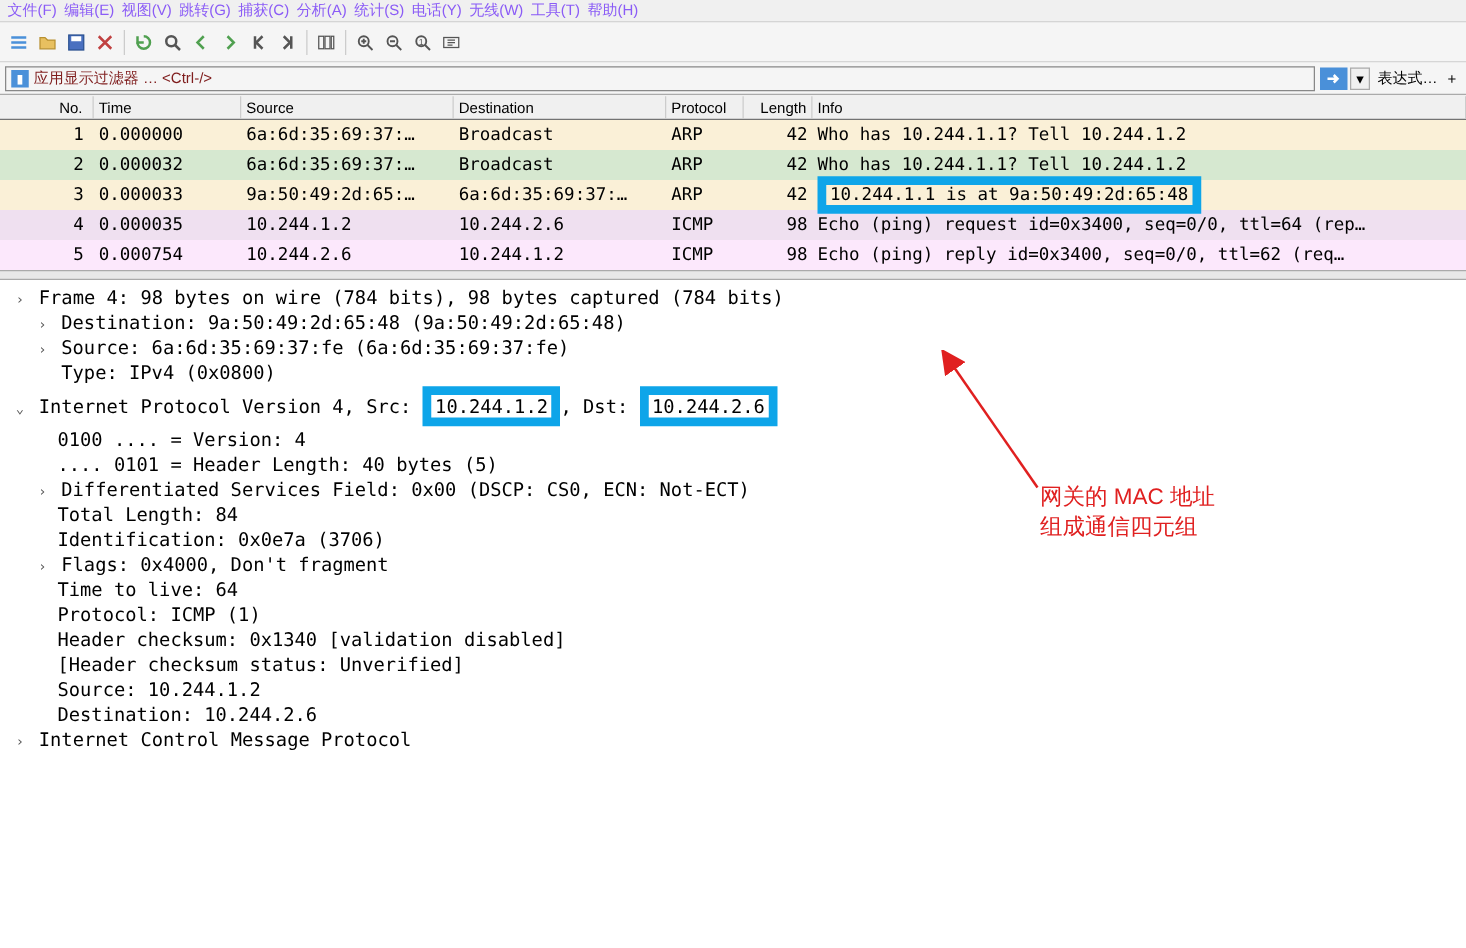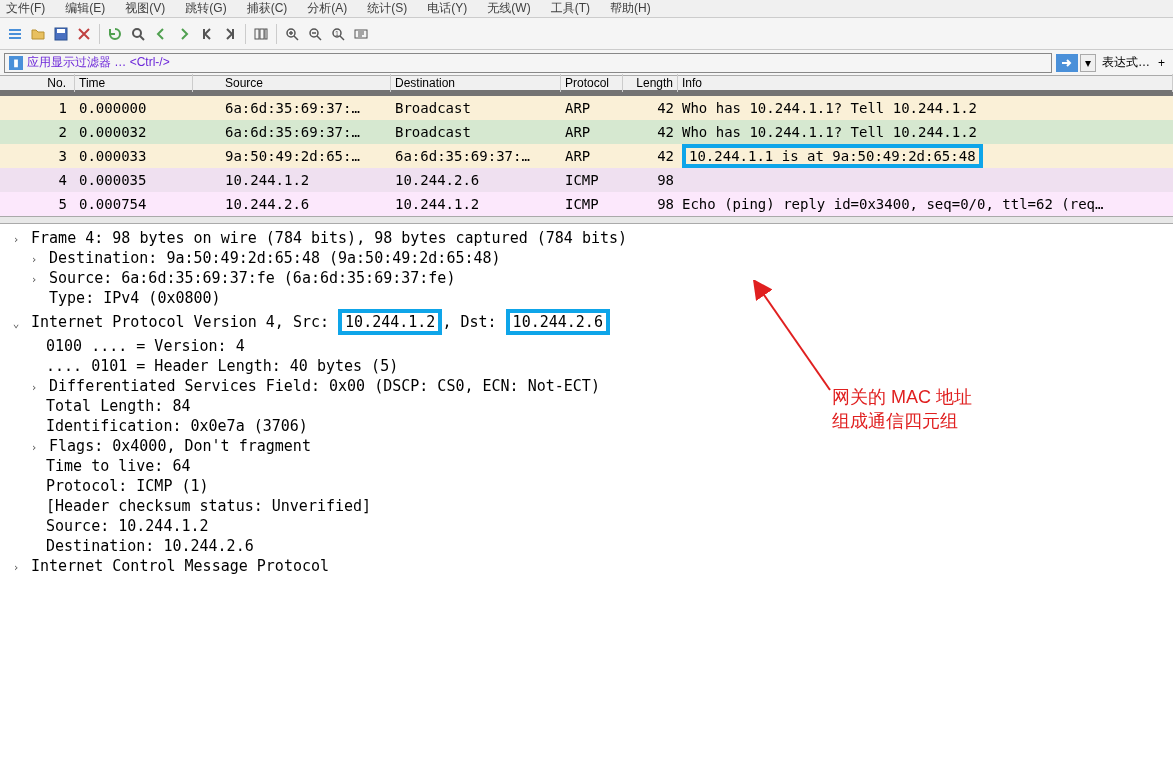--- a/index.html
+++ b/index.html
@@ -1,50 +1,50 @@
 <!DOCTYPE html>
 <html><head>
 <meta charset="utf-8">
 <style>
 * { margin: 0; padding: 0; box-sizing: border-box; }
 body { font-family: "Microsoft YaHei", Arial, sans-serif; font-size: 12px; background: #fff; width: 1173px; height: 758px; overflow: hidden; position: relative; }
-.menubar { display: flex; gap: 16px; padding: 0 4px; height: 18px; align-items: center; background: #f0f0f0; border-bottom: 1px solid #ccc; font-size: 12px; color: #404040; }
+.menubar { display: flex; gap: 2px; padding: 0 4px; height: 18px; align-items: center; background: #f0f0f0; border-bottom: 1px solid #ccc; font-size: 12px; color: #8b5cf6; }
 .menubar span { padding: 0 2px; }
 .toolbar { display: flex; gap: 1px; padding: 2px 4px; height: 32px; align-items: center; background: #f5f5f5; border-bottom: 1px solid #ccc; }
 .tbtn { width: 22px; height: 22px; display: inline-flex; align-items: center; justify-content: center; cursor: pointer; border: 1px solid transparent; }
 .tsep { width: 1px; height: 20px; background: #ccc; margin: 0 3px; }
 .filterbar { display: flex; align-items: center; height: 26px; padding: 2px 4px; background: #f5f5f5; border-bottom: 1px solid #aaa; }
 .filterinput { flex: 1; height: 20px; border: 1px solid #888; padding: 0 4px; font-size: 12px; color: #888; margin-right: 4px; display: flex; align-items: center; }
 .filterinput .badge { width: 14px; height: 14px; background: #4a90d9; color: #fff; display: inline-flex; align-items: center; justify-content: center; margin-right: 4px; font-size: 10px; }
 .filterbtn { width: 22px; height: 18px; background: #4a90d9; margin-right: 2px; display: inline-flex; align-items: center; justify-content: center; }
 .expr { padding: 0 4px; font-size: 12px; }
 .pktlist { width: 100%; }
-.pkthead { display: flex; background: #f0f0f0; border-bottom: 6px solid #737373; height: 20px; align-items: center; font-size: 12px; }
+.pkthead { display: flex; background: #f0f0f0; border-bottom: 1px solid #737373; height: 20px; align-items: center; font-size: 12px; }
 .pkthead > div { border-right: 1px solid #ccc; padding: 2px 4px; }
 .pktrow { display: flex; font-family: Consolas, monospace; font-size: 14px; height: 24px; align-items: center; }
 .pktrow > div { padding: 1px 4px; white-space: nowrap; overflow: hidden; }
 .c-no { width: 75px; text-align: right; padding-right: 8px !important; }
 .c-time { width: 118px; }
-.c-src { width: 170px; margin-left: 28px; }
+.c-src { width: 170px; }
 .c-dst { width: 170px; }
 .c-proto { width: 62px; }
 .c-len { width: 55px; text-align: right; }
 .c-info { flex: 1; }
 .row-arp-light { background: #faf0d7; }
 .row-arp-sel { background: #d6e8d0; }
 .row-icmp { background: #efe0f0; }
 .row-icmp-light { background: #fce8fc; }
 .divider { height: 8px; background: #e8e8e8; border-top: 1px solid #aaa; border-bottom: 1px solid #aaa; }
 .details { font-family: Consolas, monospace; font-size: 15px; padding: 4px 0; overflow: auto; height: 500px; background: #fff; }
 .detline { padding: 1px 4px 1px 10px; white-space: nowrap; position: relative; }
 .detline.sel { background: #e8e8e8; }
 .toggle { display: inline-block; width: 12px; text-align: center; cursor: pointer; font-size: 11px; color: #555; }
 .indent1 { padding-left: 28px !important; }
 .indent2 { padding-left: 46px !important; }
-.redbox { border: 4px solid #0ea5e9; padding: 0 3px; display: inline-block; }
+.redbox { border: 7px solid #0ea5e9; padding: 0 3px; display: inline-block; }
 .annotation { position: absolute; color: #e02020; font-family: "Microsoft YaHei", sans-serif; font-size: 18px; margin-left: 20px; }
 .arrow-svg { position: absolute; pointer-events: none; }
 </style>
 </head>
 <body>
 
 <div class="menubar">
   <span>文件(F)</span>
   <span>编辑(E)</span>
   <span>视图(V)</span>
@@ -147,21 +147,21 @@
       <svg width="16" height="16">
         <rect x="2" y="4" width="12" height="8" fill="none" stroke="#555"></rect>
         <path d="M5 6h6M5 8h6M5 10h4" stroke="#555"></path>
       </svg>
     </span>
 </div>
 
 <div class="filterbar">
   <div class="filterinput">
     <span class="badge">▮</span>
-    <span style="color:#6d28d9">应用显示过滤器 … &lt;Ctrl-/&gt;</span>
+    <span style="color:#7f1d1d">应用显示过滤器 … &lt;Ctrl-/&gt;</span>
   </div>
   <span class="filterbtn">
       <svg width="14" height="12">
         <path d="M2 6h8M7 3l3 3-3 3" stroke="#fff" stroke-width="2" fill="none"></path>
       </svg>
     </span>
   <span class="filterbtn" style="background:#f0f0f0;border:1px solid #aaa;width:16px">▾</span>
   <span class="expr">表达式…</span>
   <span class="expr">+</span>
 </div>
@@ -204,20 +204,21 @@
         <div class="c-len">42</div>
         <div class="c-info"><span class="redbox">10.244.1.1 is at 9a:50:49:2d:65:48</span></div>
       </div>
       <div class="pktrow row-icmp">
         <div class="c-no">4</div>
         <div class="c-time">0.000035</div>
         <div class="c-src">10.244.1.2</div>
         <div class="c-dst">10.244.2.6</div>
         <div class="c-proto">ICMP</div>
         <div class="c-len">98</div>
+        <div class="c-info">Echo (ping) request  id=0x3400, seq=0/0, ttl=64 (rep…</div>
       </div>
       <div class="pktrow row-icmp-light">
         <div class="c-no">5</div>
         <div class="c-time">0.000754</div>
         <div class="c-src">10.244.2.6</div>
         <div class="c-dst">10.244.1.2</div>
         <div class="c-proto">ICMP</div>
         <div class="c-len">98</div>
         <div class="c-info">Echo (ping) reply    id=0x3400, seq=0/0, ttl=62 (req…</div>
       </div>
@@ -233,20 +234,21 @@
   <div class="detline indent1"><span class="toggle" style="visibility:hidden">›</span> <span>Type: IPv4 (0x0800)</span></div>
   <div class="detline"><span class="toggle">⌄</span> <span>Internet Protocol Version 4, Src: </span><span class="redbox">10.244.1.2</span><span>, Dst: </span><span class="redbox">10.244.2.6</span></div>
   <div class="detline indent2">0100 .... = Version: 4</div>
   <div class="detline indent2">.... 0101 = Header Length: 40 bytes (5)</div>
   <div class="detline indent1"><span class="toggle">›</span> <span>Differentiated Services Field: 0x00 (DSCP: CS0, ECN: Not-ECT)</span></div>
   <div class="detline indent2">Total Length: 84</div>
   <div class="detline indent2">Identification: 0x0e7a (3706)</div>
   <div class="detline indent1"><span class="toggle">›</span> <span>Flags: 0x4000, Don't fragment</span></div>
   <div class="detline indent2">Time to live: 64</div>
   <div class="detline indent2">Protocol: ICMP (1)</div>
+  <div class="detline indent2">Header checksum: 0x1340 [validation disabled]</div>
   <div class="detline indent2">[Header checksum status: Unverified]</div>
   <div class="detline indent2">Source: 10.244.1.2</div>
   <div class="detline indent2">Destination: 10.244.2.6</div>
   <div class="detline"><span class="toggle">›</span> <span>Internet Control Message Protocol</span></div>
 </div>
 
 <svg class="arrow-svg" style="left:750px;top:280px;width:120px;height:120px">
   <defs>
       <marker id="ah" markerWidth="10" markerHeight="10" refX="2" refY="5" orient="auto">
         <path d="M0 0L10 5L0 10z" fill="#e02020"></path>

